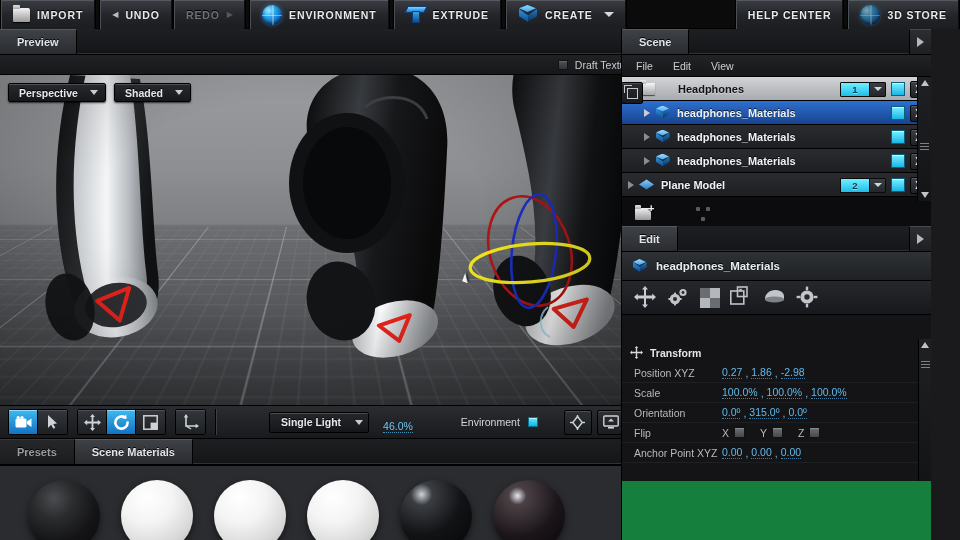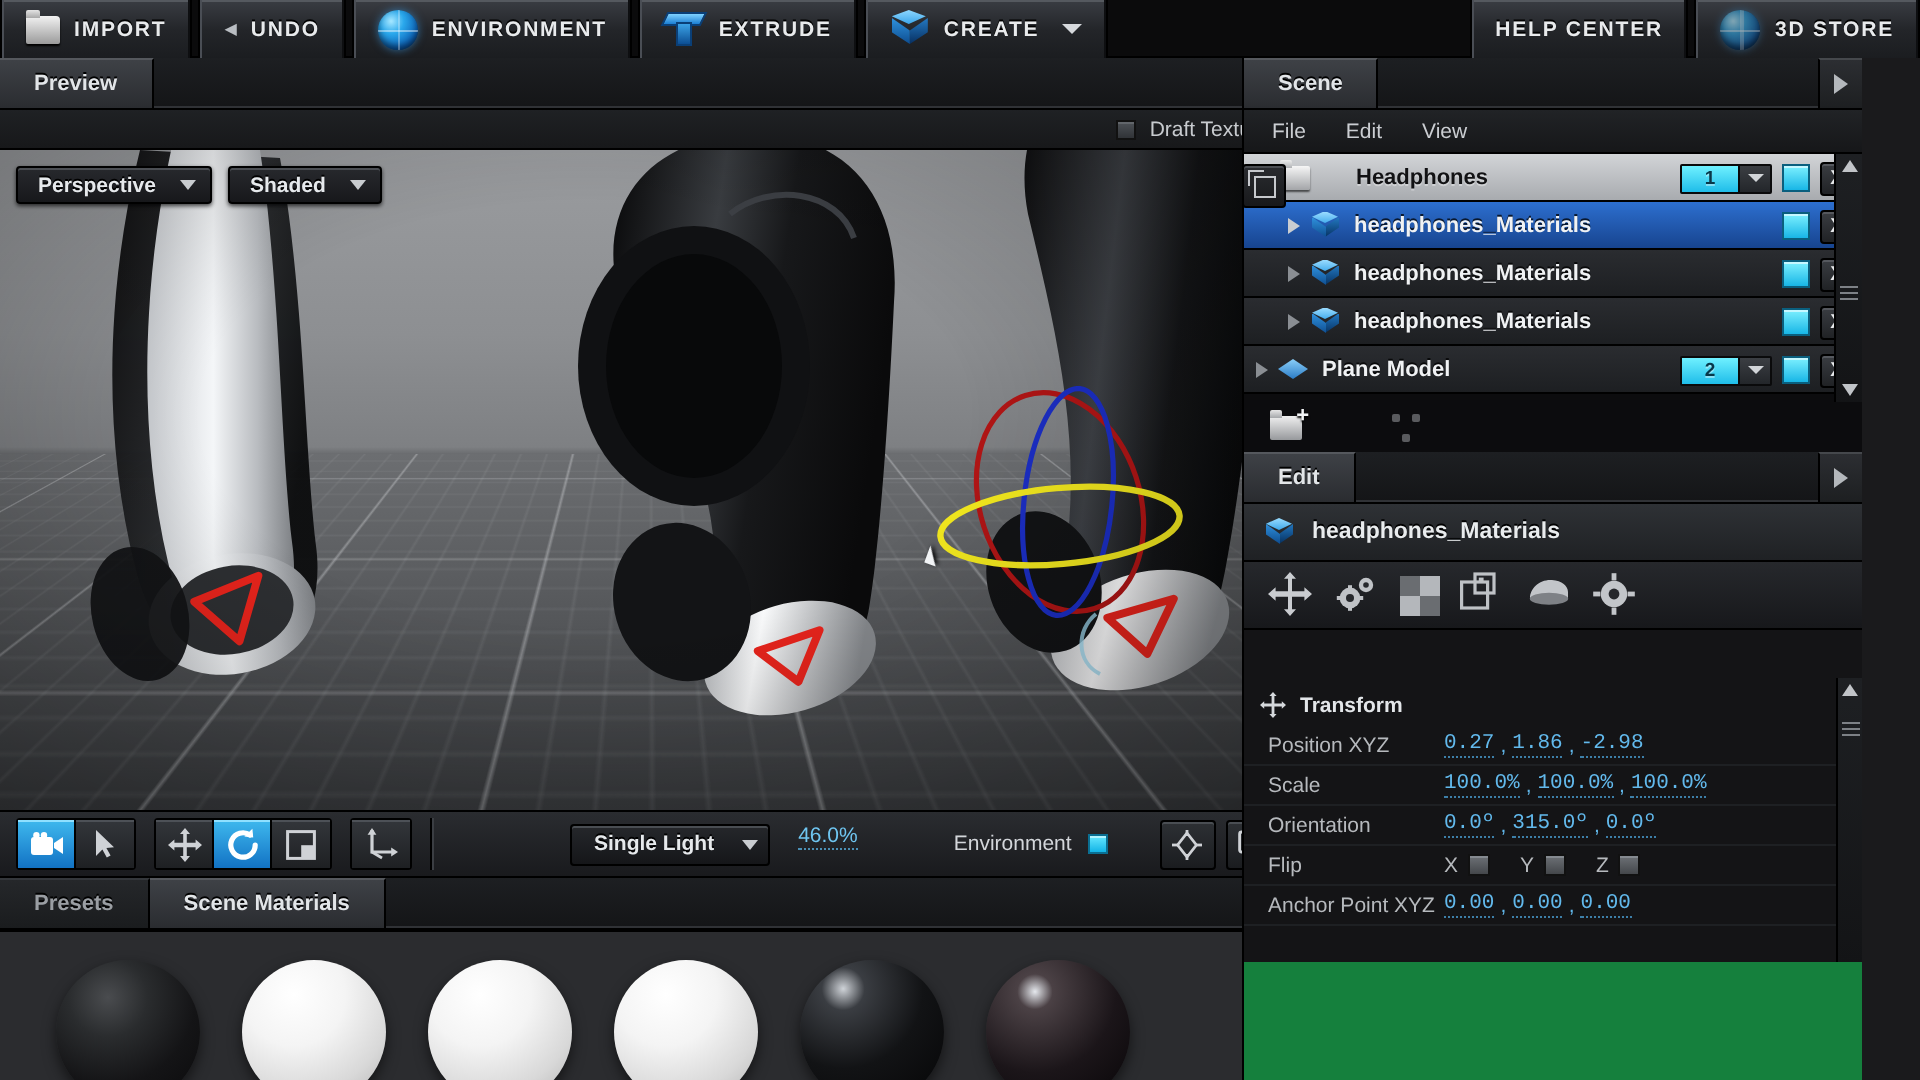--- a/index.html
+++ b/index.html
@@ -351,21 +351,21 @@
     background-size:100% 100%, 20px 20px;}
   .propsarea { position:relative; background:#141416; height:142px; overflow:hidden;margin-top:24px; }
   .sect-head { display:flex; align-items:center; gap:7px; padding:7px 0 4px 8px; }
   .sect-title{font-size:10.5px;font-weight:bold;color:#e3e6e9;}
   .prow {
     height:20px; display:flex; align-items:center; padding-left:12px;
     border-bottom:1px solid #1e2023;
   }
   .plabel { width:88px; font-size:10.5px; color:#b6b9bd; }
   .pvals { font-size:10.5px; color:#62b9ec; display:flex; align-items:center; gap:3px; }
-  .lnk { color:#62b9ec; border-bottom:1px dotted #3d7fa8;font-family:Liberation Mono, monospace; }
+  .lnk { color:#62b9ec; border-bottom:1px dotted #3d7fa8; }
   .pcb { width:11px;height:11px;background:linear-gradient(#6d7176,#44474b);border:1px solid #111;box-shadow:inset 0 1px 0 #858a90;}
   .flipgrp{display:flex;align-items:center;gap:5px;font-size:10.5px;color:#b6b9bd;}
   .props-scroll{
     position:absolute;right:0;top:0;width:13px;bottom:0;
     background:linear-gradient(#1e2023,#131416);border-left:1px solid #000;
     display:flex;flex-direction:column;align-items:center;padding-top:3px;
   }
 </style>
 </head>
 <body>
@@ -374,20 +374,24 @@
 
   <div class="topbar">
     <div class="tb-btn">
       <span class="ic-folder"></span>
       <span class="tb-label">IMPORT</span>
     </div>
     <div class="tb-gap"></div>
     <div class="tb-btn">
       <span class="tb-arrow-l">◀</span>
       <span class="tb-label">UNDO</span>
+    </div>
+    <div class="tb-btn">
+      <span class="tb-label dim">REDO</span>
+      <span class="tb-arrow-r dim">▶</span>
     </div>
     <div class="tb-gap"></div>
     <div class="tb-btn">
       <span class="ic-globe"></span>
       <span class="tb-label">ENVIRONMENT</span>
     </div>
     <div class="tb-gap"></div>
     <div class="tb-btn">
       <span class="ic-tshape">
           <i class="t-top"></i>
@@ -574,21 +578,21 @@
         <div class="tbtn">
           <svg width="16" height="16" viewBox="0 0 16 16">
             <path d="M3 1 L3 12 L14 12" fill="none" stroke="#cfd2d6" stroke-width="1.6"></path>
             <path d="M3 0 L5.2 3.4 H0.8 Z" fill="#cfd2d6"></path>
             <path d="M16 12 L12.6 14.2 V9.8 Z" fill="#cfd2d6"></path>
             <path d="M3 12 L8 15" stroke="#cfd2d6" stroke-width="1.4" fill="none"></path>
           </svg>
         </div>
       </div>
       <span class="vdiv"></span>
-      <div style="display:flex;align-items:flex-start;gap:14px;margin-left:60px;">
+      <div style="display:flex;align-items:flex-end;gap:14px;margin-left:44px;">
         <div class="lightdd">
           <span>Single Light</span>
           <span class="caret-sm"></span>
         </div>
         <span class="pct">46.0%</span>
       </div>
       <div style="display:flex;align-items:center;gap:8px;margin-left:48px;">
         <span class="envlbl">Environment</span>
         <span class="cb on"></span>
       </div>

